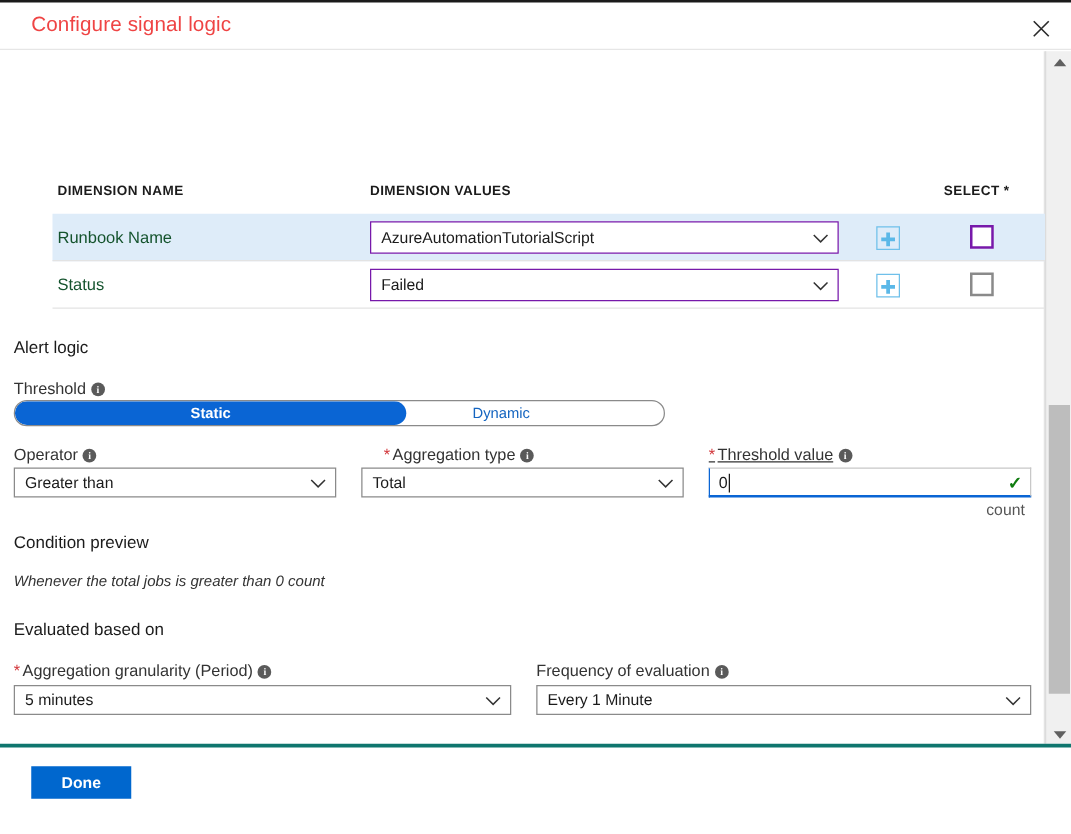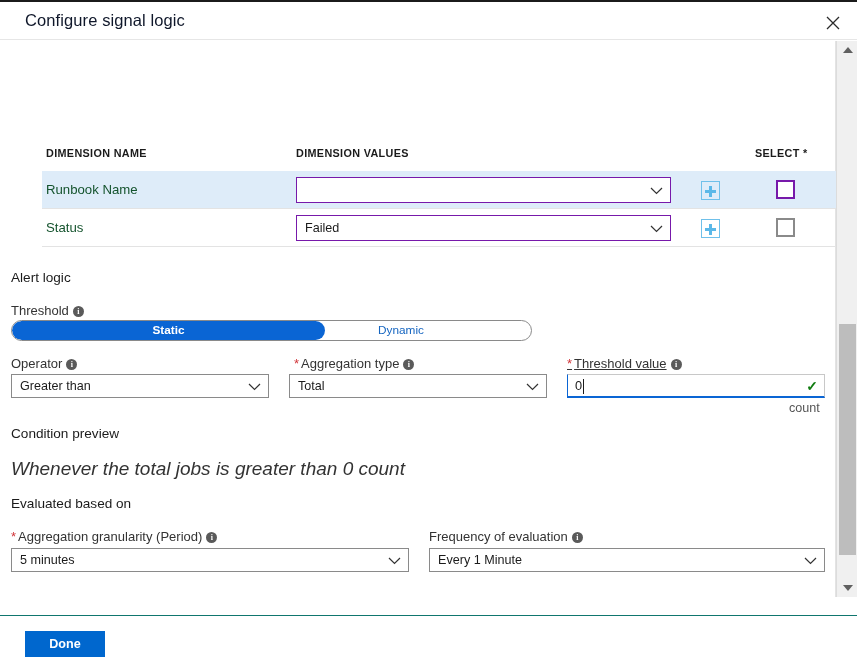--- a/index.html
+++ b/index.html
@@ -19,21 +19,21 @@
 
   
   .titlebar {
     position: absolute; left: 0; top: 2px;
     width: 857px; height: 36px;
     background: #ffffff;
     border-bottom: 1px solid #e6e6e6;
   }
   .title-text {
     position: absolute; left: 25px; top: 7px;
-    font-size: 16.5px; color: #0f172a;
+    font-size: 16.5px; color: #ef4444;
     letter-spacing: .1px;
   }
   .close-btn {
     position: absolute; right: 11px; top: 6px;
     width: 26px; height: 26px;
     display: flex; align-items: center; justify-content: center;
     cursor: pointer; color: #2b2b2b;
   }
   .close-btn svg { display:block; }
 
@@ -194,21 +194,21 @@
     position: absolute; right: 6px; top: 3px;
     color: #107c10; font-size: 14px; font-weight: bold;
   }
   .unit {
     position: absolute; left: 789px; top: 360px;
     font-size: 12.6px; color: #555555;
   }
 
   .preview-txt {
     position: absolute; left: 11px; top: 417px;
-    font-size: 19px; color: #333333; font-style: italic;
+    font-size: 12px; color: #333333; font-style: italic;
   }
 
   
   .sb {
     position: absolute; right: 0; top: 39px;
     width: 21px; height: 556px;
     background: #f0f0f0;
     border-left: 1px solid #dcdcdc;
   }
   .sb-arrow {
@@ -228,23 +228,23 @@
   .sb-thumb {
     position: absolute; left: 2px; top: 283px;
     width: 17px; height: 231px;
     background: #bdbdbd;
     cursor: grab;
   }
 
   
   .footer {
     position: absolute; left: 0; bottom: 0;
-    width: 857px; height: 52px;
-    background: #ffffff;
-    border-top: 1px solid #0f766e;
+    width: 857px; height: 72px;
+    background: #ffffff;
+    border-top: 3px solid #0f766e;
   }
   .done-btn {
     position: absolute; left: 25px; top: 15px;
     width: 80px; height: 26px;
     background: #0067ce; color: #ffffff;
     border: none;
     font-family: "Liberation Sans", sans-serif;
     font-size: 12.6px; font-weight: bold;
     cursor: pointer;
   }
@@ -270,20 +270,21 @@
       <div class="dim-table">
         <div class="dim-head">
           <div class="col c-name">DIMENSION NAME</div>
           <div class="col c-values">DIMENSION VALUES</div>
           <div class="col c-select">SELECT *</div>
         </div>
 
         <div class="dim-row sel">
           <div class="rowname">Runbook Name</div>
           <div class="dim-select">
+            <span class="val">AzureAutomationTutorialScript</span>
             <span class="chev">
               <svg width="13" height="8" viewBox="0 0 13 8">
                   <path d="M1 1 L6.5 6.5 L12 1" stroke="#333" stroke-width="1.2" fill="none"></path>
                 </svg>
             </span>
           </div>
           <div class="plus-btn"></div>
           <div class="sel-box focused"></div>
         </div>
 
@@ -318,21 +319,21 @@
       </div>
       <div class="dd" style="left:11px; top:333px; width:258px;">
         <span class="val">Greater than</span>
         <span class="chev">
           <svg width="13" height="8" viewBox="0 0 13 8">
               <path d="M1 1 L6.5 6.5 L12 1" stroke="#333" stroke-width="1.2" fill="none"></path>
             </svg>
         </span>
       </div>
 
-      <div class="lbl" style="left:294px; top:315px;">
+      <div class="lbl" style="left:307px; top:315px;">
         <span class="req">*</span><span>Aggregation type</span><span class="info">i</span>
       </div>
       <div class="dd" style="left:289px; top:333px; width:258px;">
         <span class="val">Total</span>
         <span class="chev">
           <svg width="13" height="8" viewBox="0 0 13 8">
               <path d="M1 1 L6.5 6.5 L12 1" stroke="#333" stroke-width="1.2" fill="none"></path>
             </svg>
         </span>
       </div>

